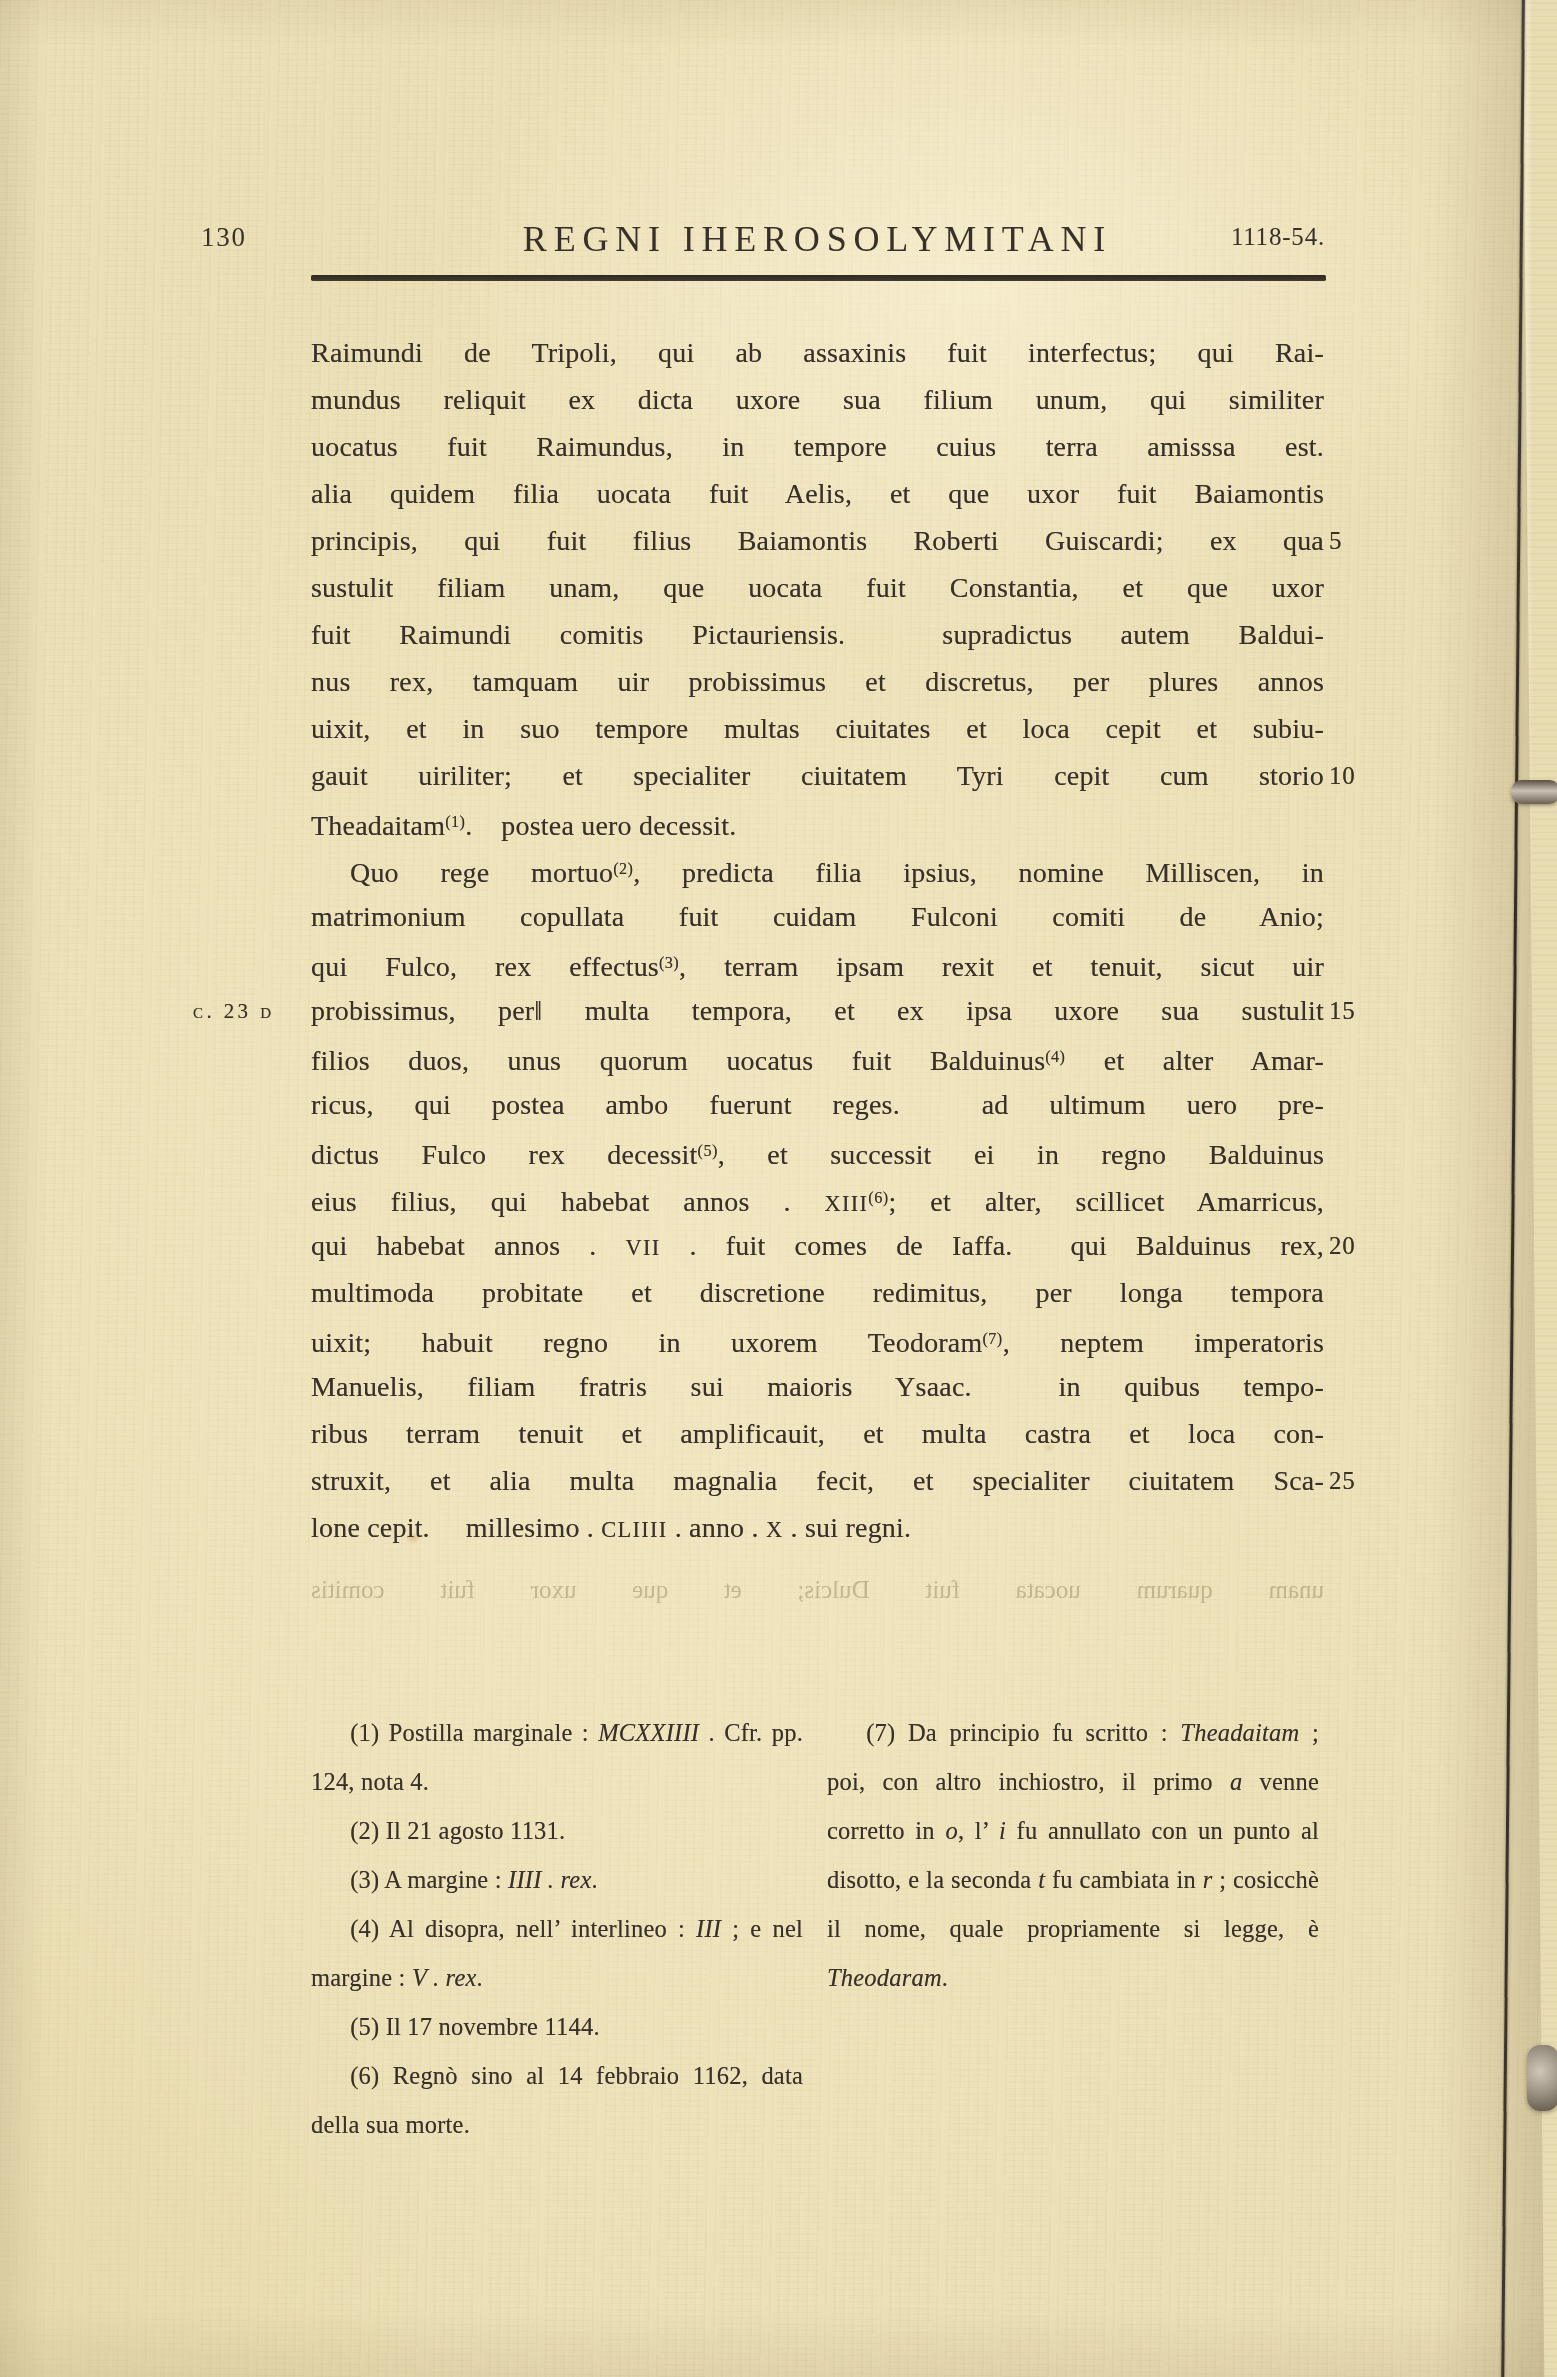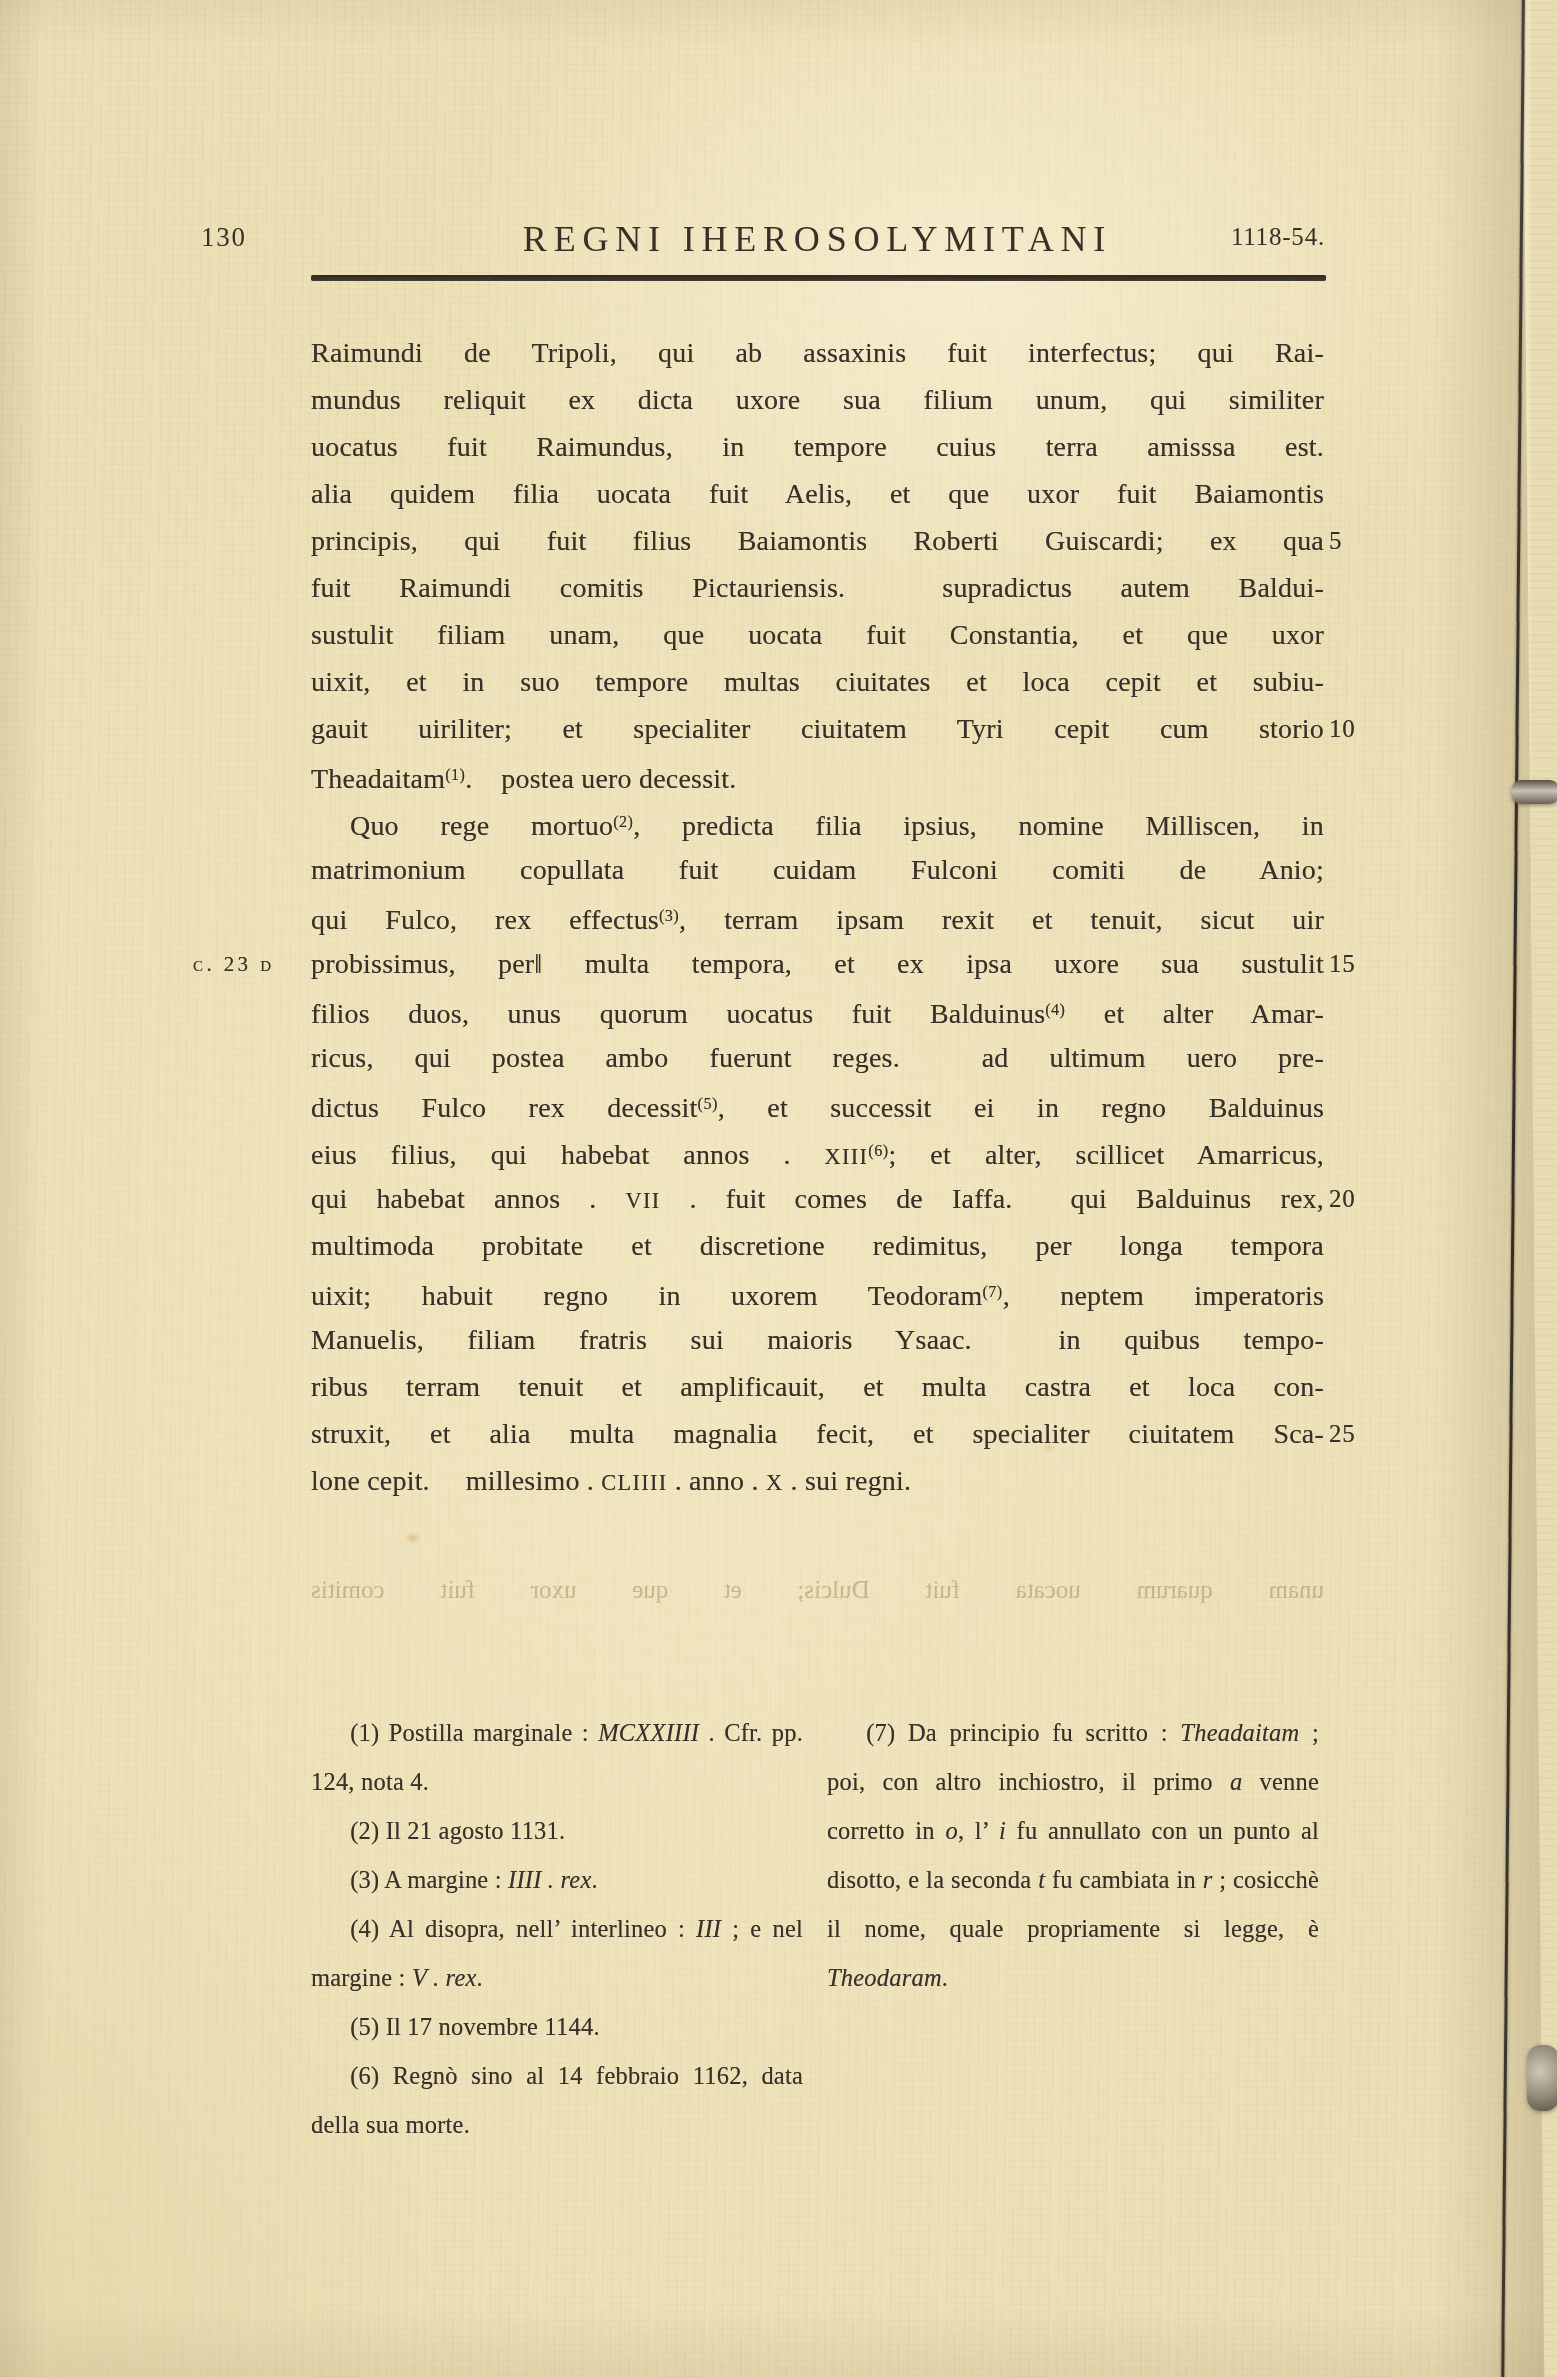--- a/index.html
+++ b/index.html
@@ -131,22 +131,23 @@
   <div class="runtitle">REGNI IHEROSOLYMITANI</div>
   <div class="daterange">1118-54.</div>
   <div class="rule"></div>
 
   <main class="textblock" id="bodylines">
       <div class="bline"><span>Raimundi de Tripoli, qui ab assaxinis fuit interfectus; qui Rai-</span></div>
       <div class="bline"><span>mundus reliquit ex dicta uxore sua filium unum, qui similiter</span></div>
       <div class="bline"><span>uocatus fuit Raimundus, in tempore cuius terra amisssa est.</span></div>
       <div class="bline"><span>alia quidem filia uocata fuit Aelis, et que uxor fuit Baiamontis</span></div>
       <div class="bline"><span>principis, qui fuit filius Baiamontis Roberti Guiscardi; ex qua</span><span class="lineno">5</span></div>
+      <div class="bline"><span>sustulit filiam unam, que uocata fuit Constantia, et que uxor</span></div>
       <div class="bline"><span>fuit Raimundi comitis Pictauriensis.  supradictus autem Baldui-</span></div>
-      <div class="bline"><span>sustulit filiam unam, que uocata fuit Constantia, et que uxor</span></div>
+      <div class="bline"><span>nus rex, tamquam uir probissimus et discretus, per plures annos</span></div>
       <div class="bline"><span>uixit, et in suo tempore multas ciuitates et loca cepit et subiu-</span></div>
       <div class="bline"><span>gauit uiriliter; et specialiter ciuitatem Tyri cepit cum storio</span><span class="lineno">10</span></div>
       <div class="bline nojust"><span>Theadaitam</span><span class="sup">(1)</span><span>.    postea uero decessit.</span></div>
       <div class="bline indent"><span>Quo rege mortuo</span><span class="sup">(2)</span><span>, predicta filia ipsius, nomine Milliscen, in</span></div>
       <div class="bline"><span>matrimonium copullata fuit cuidam Fulconi comiti de Anio;</span></div>
       <div class="bline"><span>qui Fulco, rex effectus</span><span class="sup">(3)</span><span>, terram ipsam rexit et tenuit, sicut uir</span></div>
       <div class="bline"><span class="folio">c. 23 d</span><span>probissimus, per‖ multa tempora, et ex ipsa uxore sua sustulit</span><span class="lineno">15</span></div>
       <div class="bline"><span>filios duos, unus quorum uocatus fuit Balduinus</span><span class="sup">(4)</span><span> et alter Amar-</span></div>
       <div class="bline"><span>ricus, qui postea ambo fuerunt reges.  ad ultimum uero pre-</span></div>
       <div class="bline"><span>dictus Fulco rex decessit</span><span class="sup">(5)</span><span>, et successit ei in regno Balduinus</span></div>

